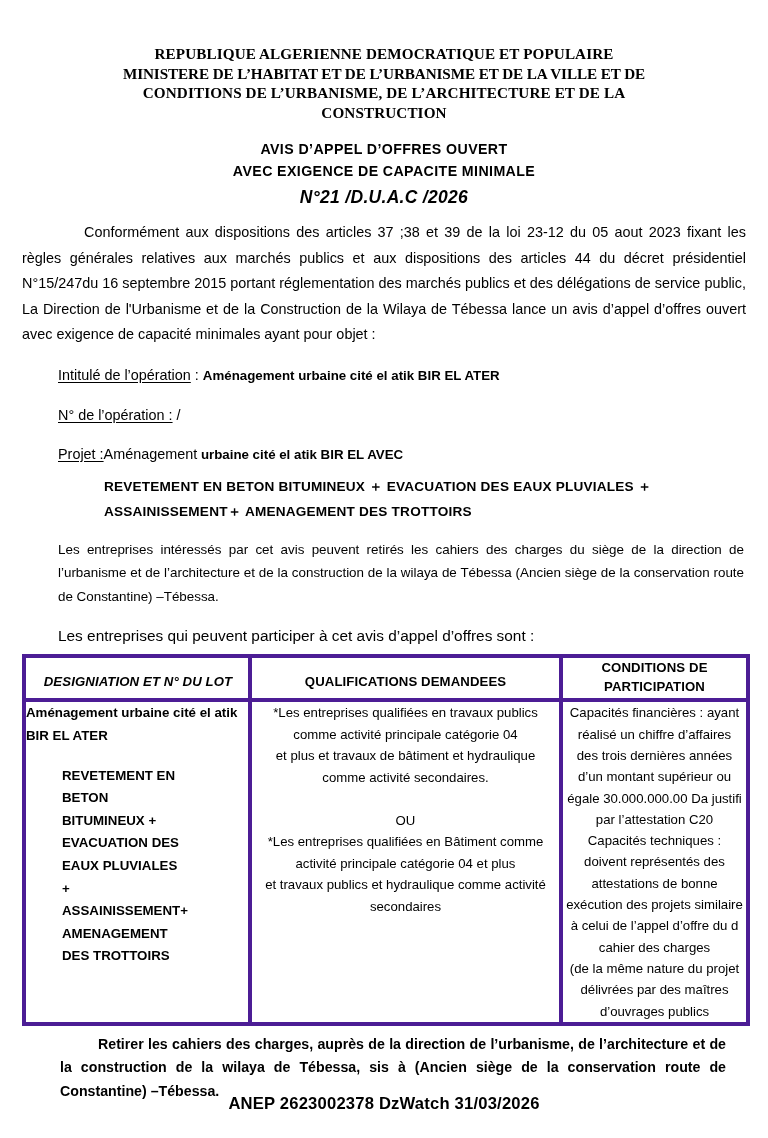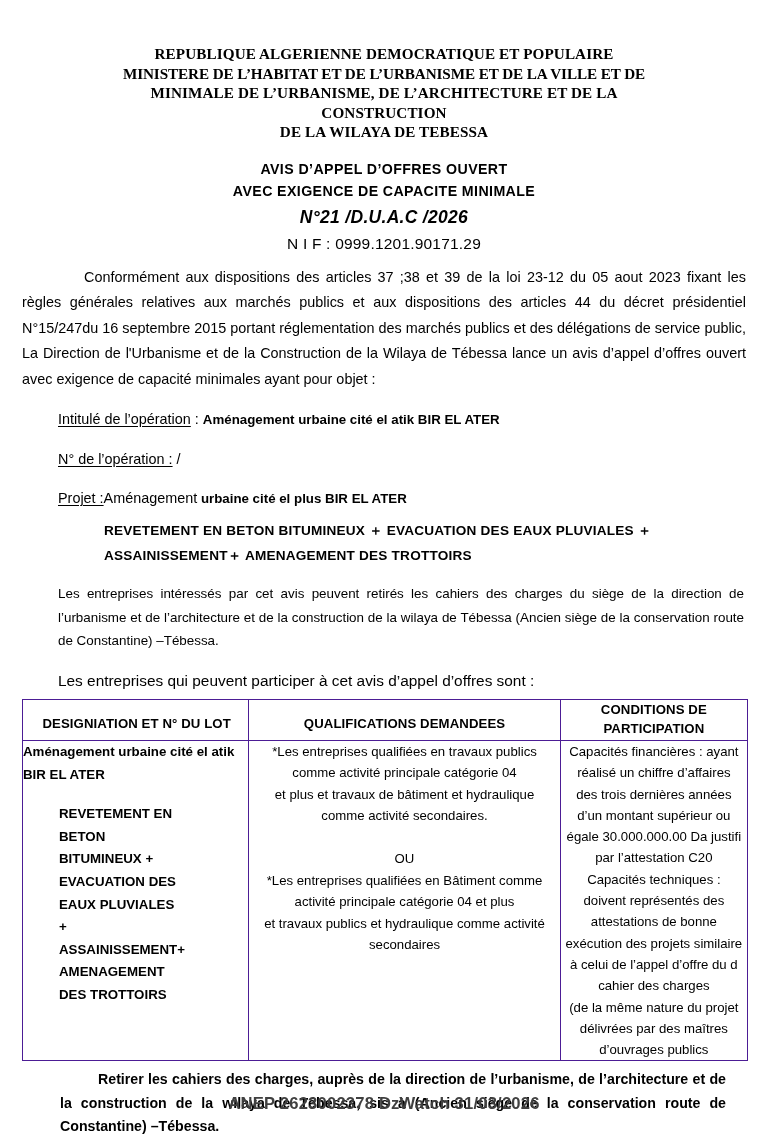--- a/index.html
+++ b/index.html
@@ -131,38 +131,38 @@
     margin-top: 6px;
     position: relative;
   }
   table.main {
     border-collapse: collapse;
     table-layout: fixed;
     width: 726px;
     margin-left: 0;
   }
   table.main td, table.main th {
-    border: 1px solid #4c1d95;
+    border: 4px solid #4c1d95;
     vertical-align: top;
     padding: 0;
   }
   .col1 { width: 226px; }
   .col2 { width: 311px; }
   .col3 { width: 187px; }
 
   .th-cell {
     text-align: center;
     font-weight: bold;
     font-size: 13.2px;
     line-height: 19px;
     letter-spacing: 0.1px;
     padding: 7px 4px 8px 4px;
     height: 26px;
   }
-  .th-cell.c1 { padding-left: 8px; padding-right: 6px; padding-top: 14px; }
+  .th-cell.c1 { padding-left: 8px; padding-right: 6px; padding-top: 14px; font-style: italic; }
   .th-cell.c2 { padding-top: 14px; }
 
   .body-c1 {
     padding: 16px 6px 8px 8px;
     font-weight: bold;
     font-size: 13.3px;
     line-height: 22.6px;
   }
   .body-c1 .lot-head { display: block; }
   .body-c1 .lot-items {
@@ -219,44 +219,42 @@
   }
 </style>
 </head>
 <body>
 
 <div class="page">
 
   <div class="header-block">
     <span class="hline">REPUBLIQUE ALGERIENNE  DEMOCRATIQUE  ET POPULAIRE</span>
     <span class="hline wide">MINISTERE DE L’HABITAT ET DE L’URBANISME ET DE LA VILLE ET DE</span>
-    <span class="hline">MINIMALE  DE  L’URBANISME, DE L’ARCHITECTURE ET  DE  LA</span>
+    <span class="hline">CONDITIONS  DE  L’URBANISME, DE L’ARCHITECTURE ET  DE  LA</span>
     <span class="hline">CONSTRUCTION</span>
-    <span class="hline">DE LA WILAYA DE TEBESSA</span>
   </div>
 
   <div class="notice-block">
     <div class="notice-line-1">AVIS D’APPEL D’OFFRES OUVERT</div>
     <div class="notice-line-2">AVEC EXIGENCE DE CAPACITE MINIMALE</div>
     <div class="notice-number">N°21 /D.U.A.C /2026</div>
-    <div class="notice-nif">N I F : 0999.1201.90171.29</div>
   </div>
 
   <p class="para first">Conformément  aux dispositions des articles  37 ;38 et 39 de la loi  23-12 du 05 aout 2023 fixant les règles générales  relatives aux marchés publics  et aux dispositions des articles 44 du décret  présidentiel N°15/247du 16 septembre 2015 portant réglementation des marchés publics et des délégations de service public, La Direction de l'Urbanisme et de la Construction de la Wilaya de Tébessa lance un avis d’appel d’offres ouvert avec exigence de capacité minimales ayant pour objet :</p>
 
   <div class="label-row spaced">
     <span class="lbl-underline">Intitulé de l’opération</span><span> : </span><span class="val-bold">Aménagement  urbaine cité el atik BIR EL ATER</span>
   </div>
 
   <div class="label-row spaced2">
     <span class="lbl-underline">N° de l’opération :</span><span class="val-plain"> /</span>
   </div>
 
   <div class="label-row spaced2">
-    <span class="lbl-underline">Projet  :</span><span class="val-plain">Aménagement</span><span class="val-bold">  urbaine cité el plus BIR EL ATER</span>
+    <span class="lbl-underline">Projet  :</span><span class="val-plain">Aménagement</span><span class="val-bold">  urbaine cité el atik BIR EL AVEC</span>
   </div>
 
   <div class="project-lines">
     <span class="pl">REVETEMENT EN BETON BITUMINEUX ＋ EVACUATION DES EAUX PLUVIALES ＋</span>
     <span class="pl">ASSAINISSEMENT＋ AMENAGEMENT DES TROTTOIRS</span>
   </div>
 
   <p class="para-small" style="margin-top:14px;">Les entreprises intéressés par cet avis peuvent retirés les cahiers des charges du siège de la direction de l’urbanisme et de l’architecture et de la construction de la wilaya de Tébessa (Ancien siège de la conservation route de Constantine) –Tébessa.</p>
   <p class="para-lead" style="margin-top:16px;">Les entreprises qui peuvent participer à cet avis d’appel d’offres sont :</p>
 
@@ -322,17 +320,17 @@
           </td>
         </tr>
       </tbody>
     </table>
   </div>
 
   <p class="closing">
     <span style="display:inline-block;width:38px;"></span><span>Retirer   les cahiers des charges, auprès de la direction de l’urbanisme, de l’architecture et de la construction  de la wilaya de Tébessa,  sis à (Ancien siège de la conservation route de Constantine) –Tébessa.</span>
   </p>
 
-  <div class="footer" style="color: #404040;">
+  <div class="footer" style="color: #000000;">
     <span>ANEP 2623002378 DzWatch 31/03/2026</span>
   </div>
 
 </div>
 
 </body></html>

